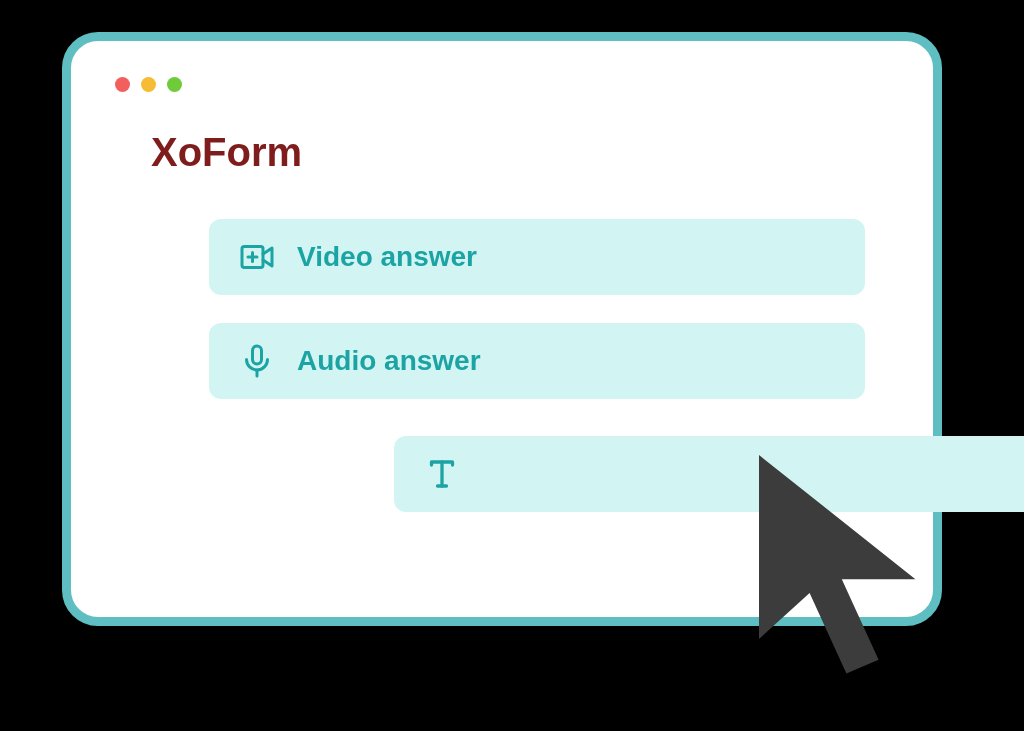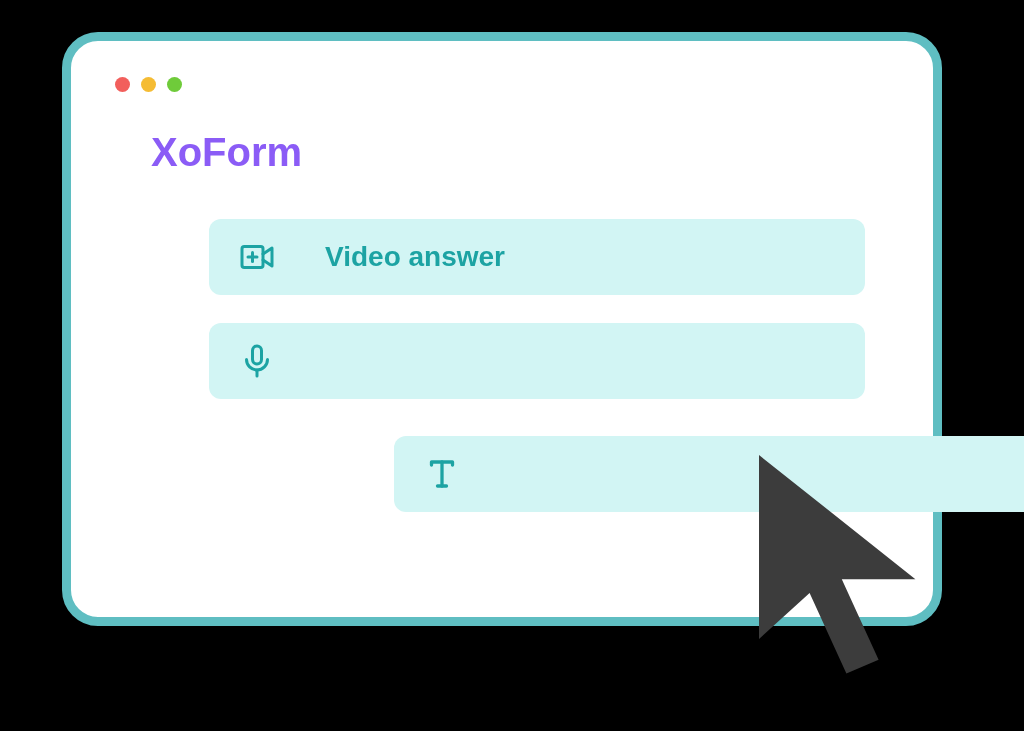--- a/index.html
+++ b/index.html
@@ -35,35 +35,35 @@
       width: 15px;
       height: 15px;
       border-radius: 50%;
     }
     .dot.red { background: #f25f5c; }
     .dot.yellow { background: #f5bc34; }
     .dot.green { background: #6fcb3a; }
     .title {
       font-size: 40px;
       font-weight: 700;
-      color: #8b5cf6;
+      color: #7f1d1d;
       margin-left: 36px;
       margin-bottom: 44px;
     }
     .option {
       display: flex;
       align-items: center;
       background: #d2f5f4;
       border-radius: 12px;
       height: 76px;
       margin-left: 94px;
       margin-right: 24px;
       margin-bottom: 28px;
       padding: 0 28px;
-      gap: 48px;
+      gap: 20px;
     }
     .option.dragged {
       position: absolute;
       left: 394px;
       top: 436px;
       width: 640px;
       margin: 0;
       border-radius: 12px 0 0 12px;
     }
     .option-label {
@@ -118,20 +118,21 @@
   </div>
 
   <div class="option">
     <span class="icon-wrap">
       <svg viewBox="0 0 24 24" stroke-width="2" stroke-linejoin="round" stroke-linecap="round">
         <rect x="9" y="2" width="6" height="12" rx="3"></rect>
         <path d="M5 11 a7 7 0 0 0 14 0"></path>
         <line x1="12" y1="18" x2="12" y2="22"></line>
       </svg>
     </span>
+    <span class="option-label">Audio answer</span>
   </div>
 </div>
 
 <div class="option dragged">
   <span class="icon-wrap">
     <svg viewBox="0 0 24 24" stroke-width="2.2" stroke-linejoin="round" stroke-linecap="round">
       <path d="M5 6 L5 4 L19 4 L19 6"></path>
       <line x1="12" y1="4" x2="12" y2="20"></line>
       <line x1="9" y1="20" x2="15" y2="20"></line>
     </svg>

